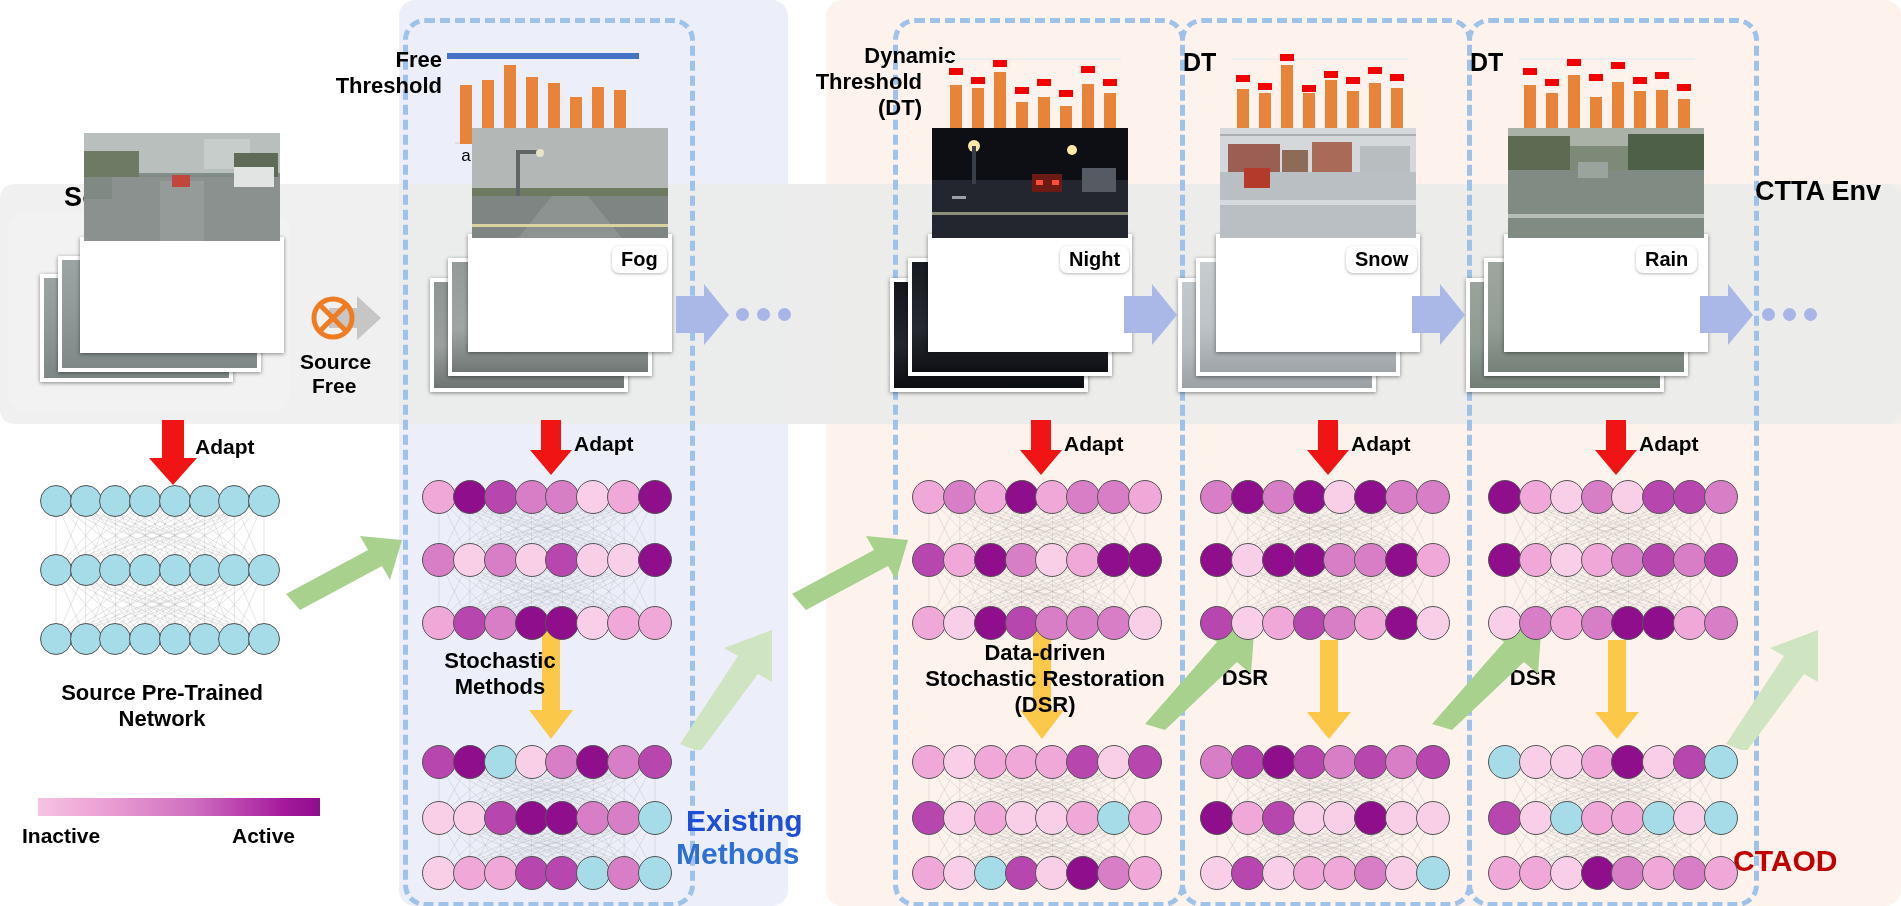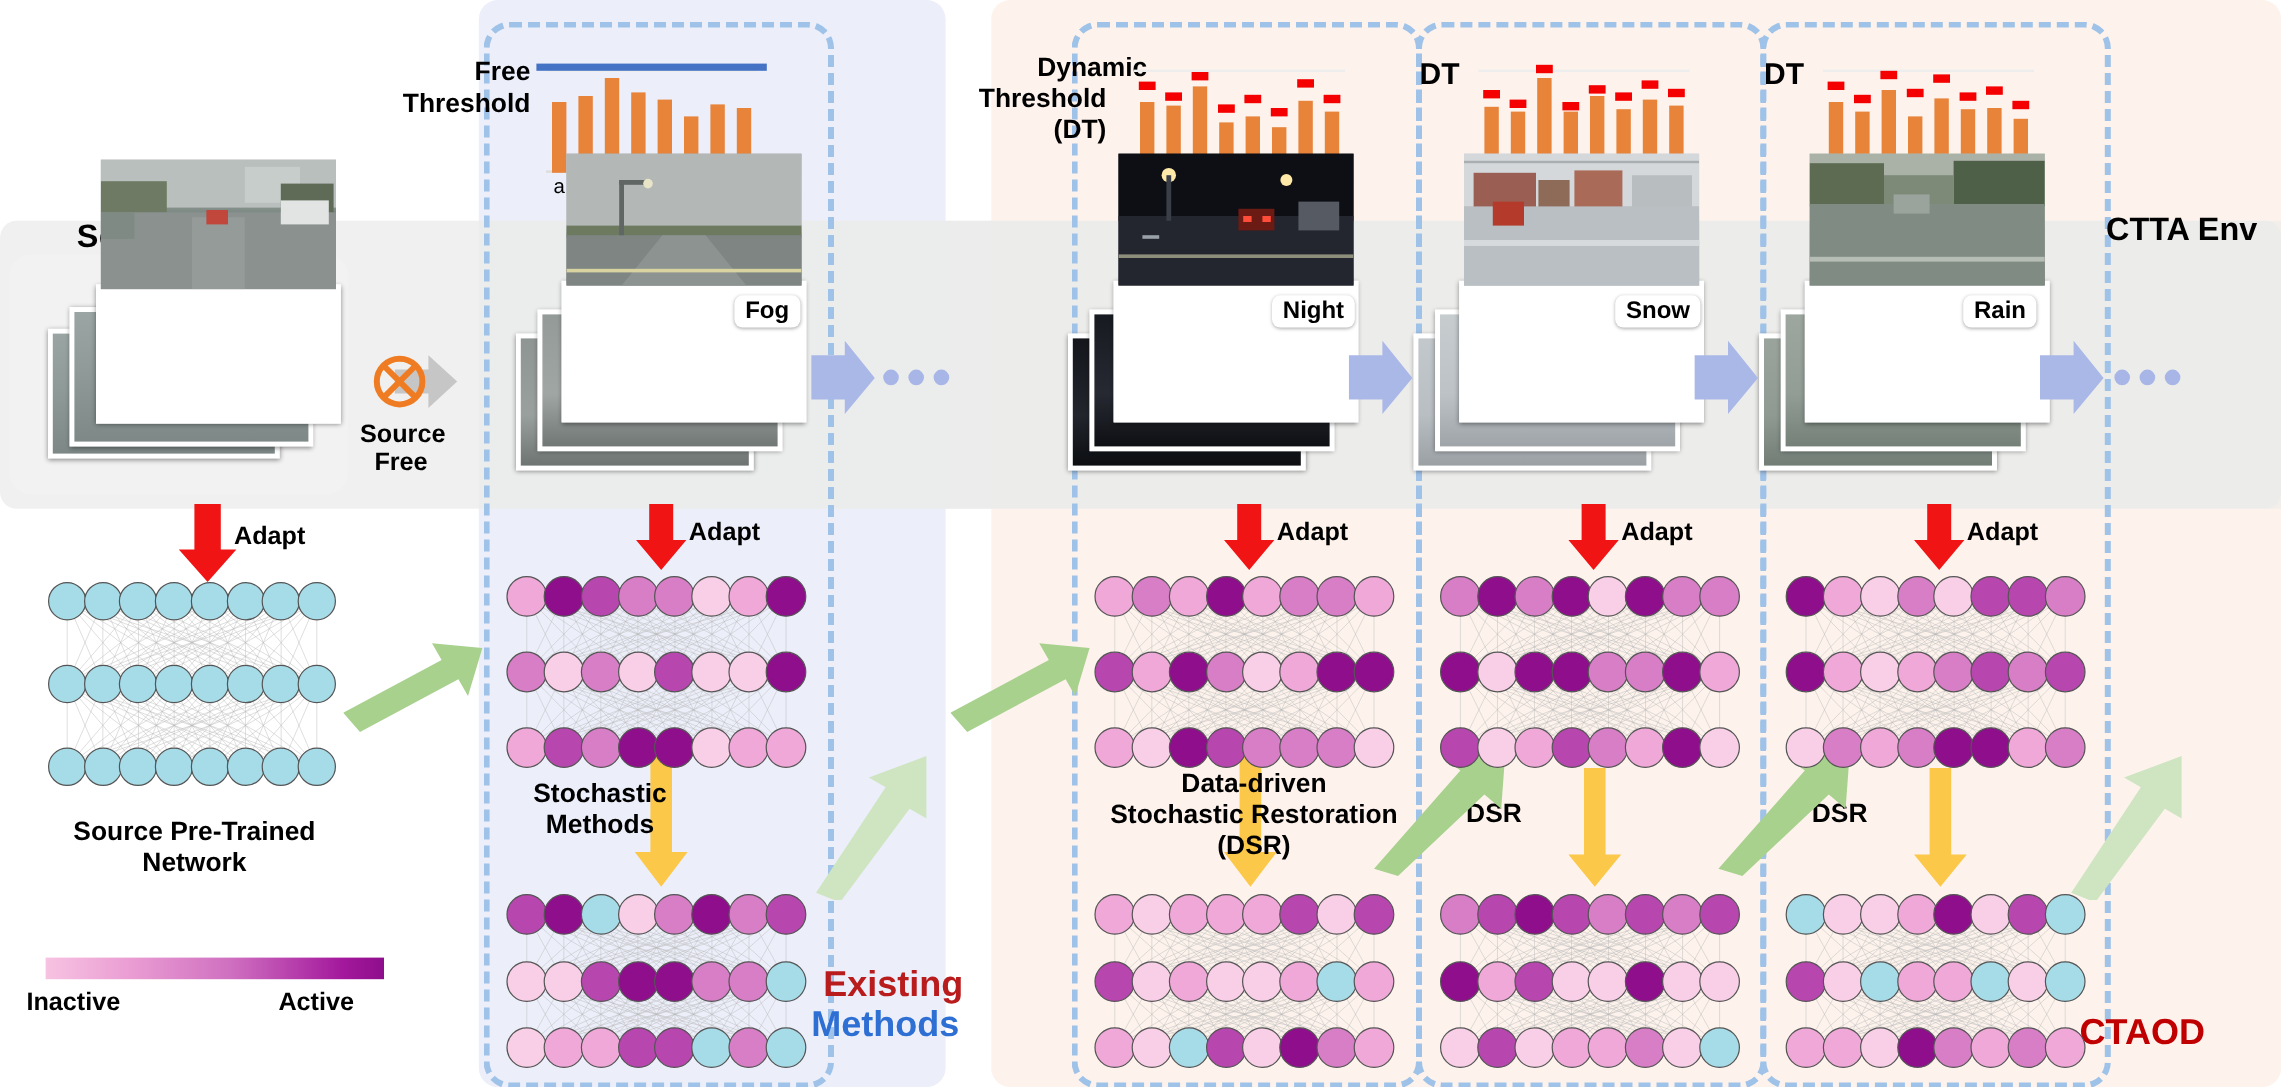--- a/index.html
+++ b/index.html
@@ -115,21 +115,21 @@
 <div class="net" style="left:40px;top:485px;width:240px;height:170px;"></div>
 <div class="abs netlab" style="left:22px;top:680px;width:280px;">Source Pre-Trained</div>
 <div class="abs netlab" style="left:22px;top:706px;width:280px;">Network</div>
 
 <div class="abs" id="gradbar"></div>
 <div class="abs legendlab" style="left:22px;top:824px;">Inactive</div>
 <div class="abs legendlab" style="left:232px;top:824px;">Active</div>
 
 <div class="abs" style="left:1755px;top:176px;font-size:27px;font-weight:bold;">CTTA Env</div>
 
-<div class="abs cornerlab" style="left:686px;top:805px;color:#b91c1c;text-align:center;width:86px;">Existing</div>
+<div class="abs cornerlab" style="left:686px;top:805px;color:#1d4ed8;text-align:center;width:86px;">Existing</div>
 <div class="abs cornerlab" style="left:676px;top:838px;color:#2e6fd4;text-align:right;width:96px;">Methods</div>
 <div class="abs cornerlab" style="left:1733px;top:845px;color:#c00000;">CTAOD</div>
 
 <div class="abs thrlab" style="left:330px;top:48px;width:112px;">Free</div>
 <div class="abs thrlab" style="left:310px;top:74px;width:132px;">Threshold</div>
 
 <div class="abs thrlab" style="left:834px;top:44px;width:122px;">Dynamic</div>
 <div class="abs thrlab" style="left:790px;top:70px;width:132px;">Threshold</div>
 <div class="abs thrlab" style="left:800px;top:96px;width:122px;">(DT)</div>
 

